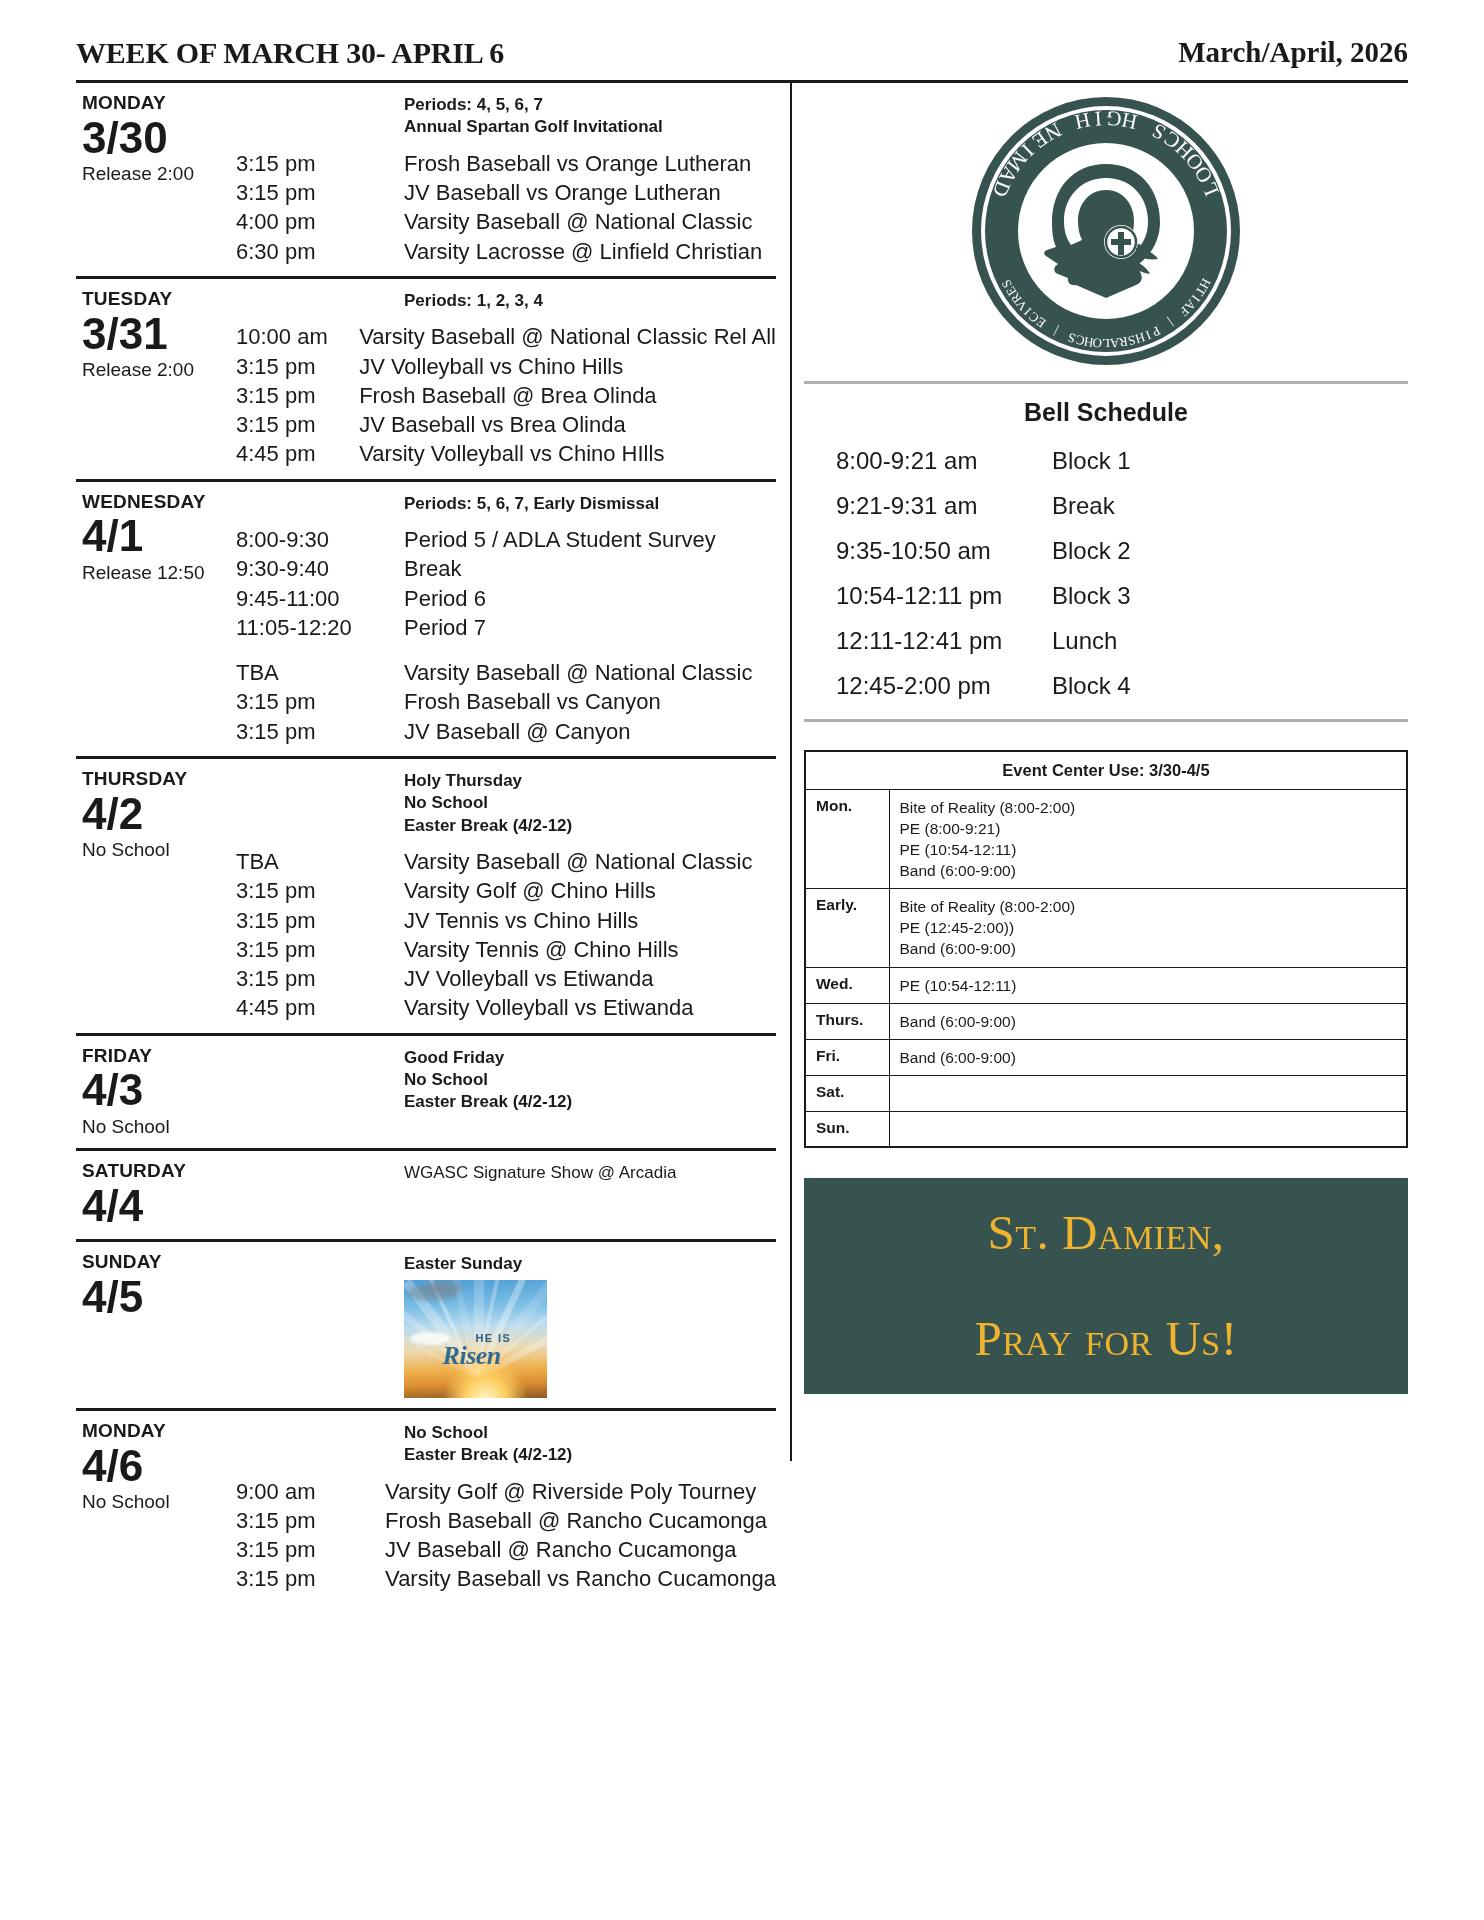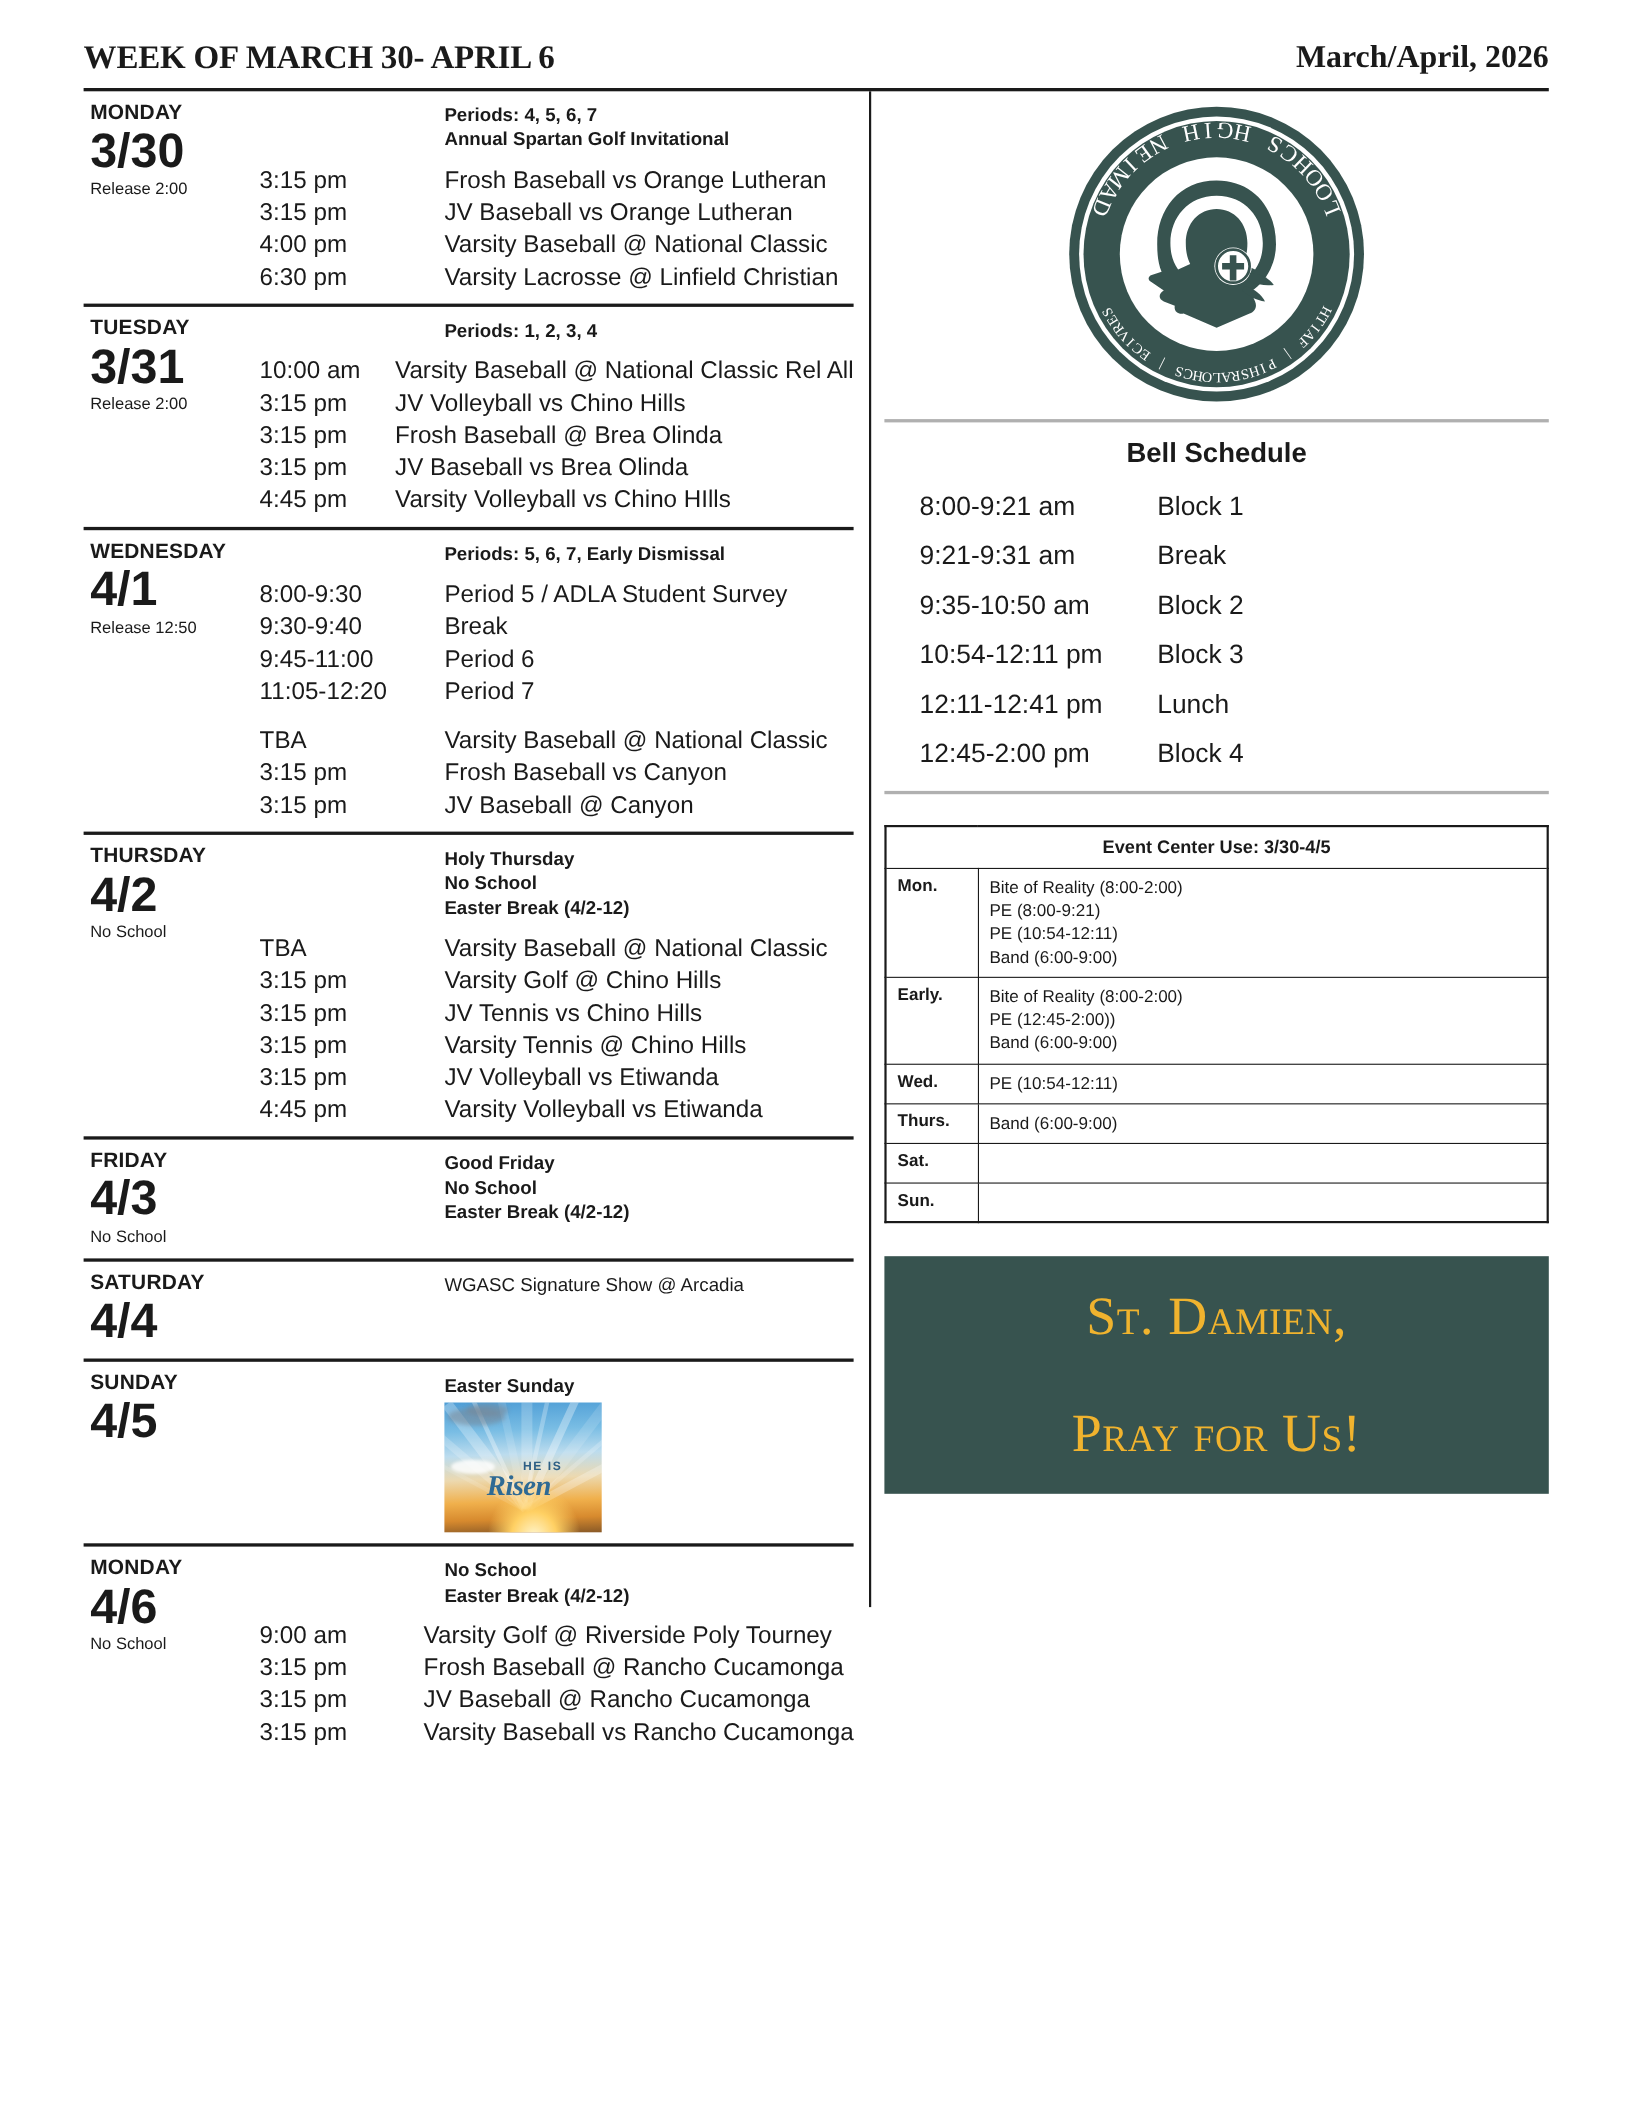--- a/index.html
+++ b/index.html
@@ -55,21 +55,21 @@
   .day:last-child { border-bottom:none; }
 
   .day-date-col { width:160px; flex:0 0 160px; padding-left:6px; }
   .day-name {
     font-size:19px; font-weight:bold; letter-spacing:0.2px; line-height:1.15;
   }
   .day-num {
     font-size:44px; font-weight:bold; line-height:1.05; margin-top:1px;
   }
   .day-note {
-    font-size:15px; font-weight:normal; margin-top:2px; line-height:1.2;
+    font-size:19px; font-weight:normal; margin-top:2px; line-height:1.2;
   }
 
   .day-main { flex:1 1 auto; position:relative; padding-top:2px; }
 
   .periods {
     font-size:17px; font-weight:bold; line-height:1.32;
     margin-left:168px;
   }
   .periods div { white-space:nowrap; }
 
@@ -585,20 +585,26 @@
                 <div>PE (10:54-12:11)</div>
               </td>
             </tr>
             <tr>
               <td class="ec-day">Thurs.</td>
               <td class="ec-val">
                 <div>Band (6:00-9:00)</div>
               </td>
             </tr>
             <tr>
+              <td class="ec-day">Fri.</td>
+              <td class="ec-val">
+                <div>Band (6:00-9:00)</div>
+              </td>
+            </tr>
+            <tr>
               <td class="ec-day">Sat.</td>
               <td class="ec-val ec-empty"></td>
             </tr>
             <tr>
               <td class="ec-day">Sun.</td>
               <td class="ec-val ec-empty"></td>
             </tr>
           </tbody>
       </table>
 

